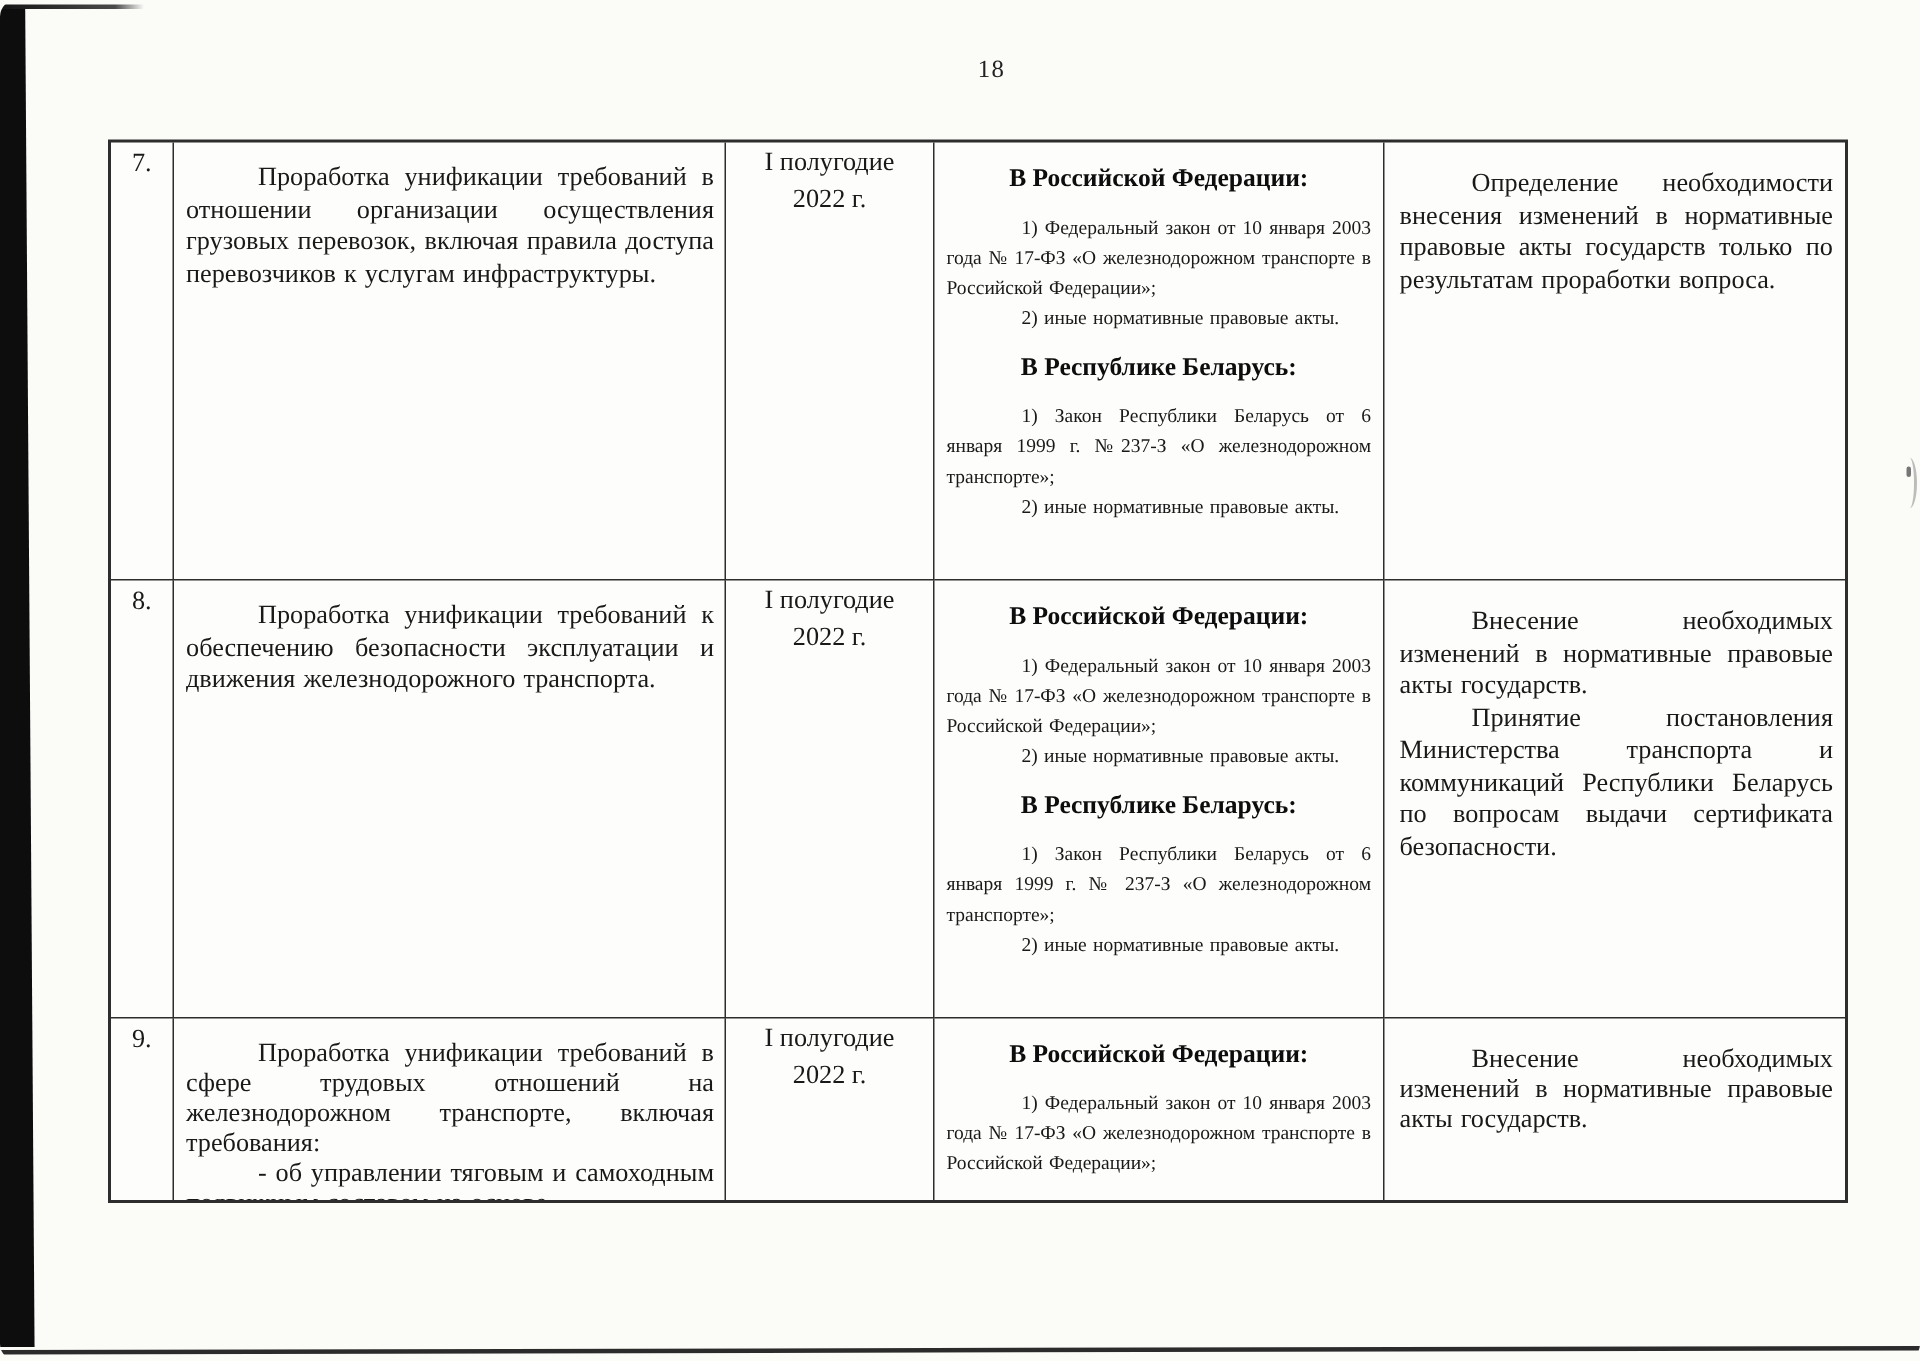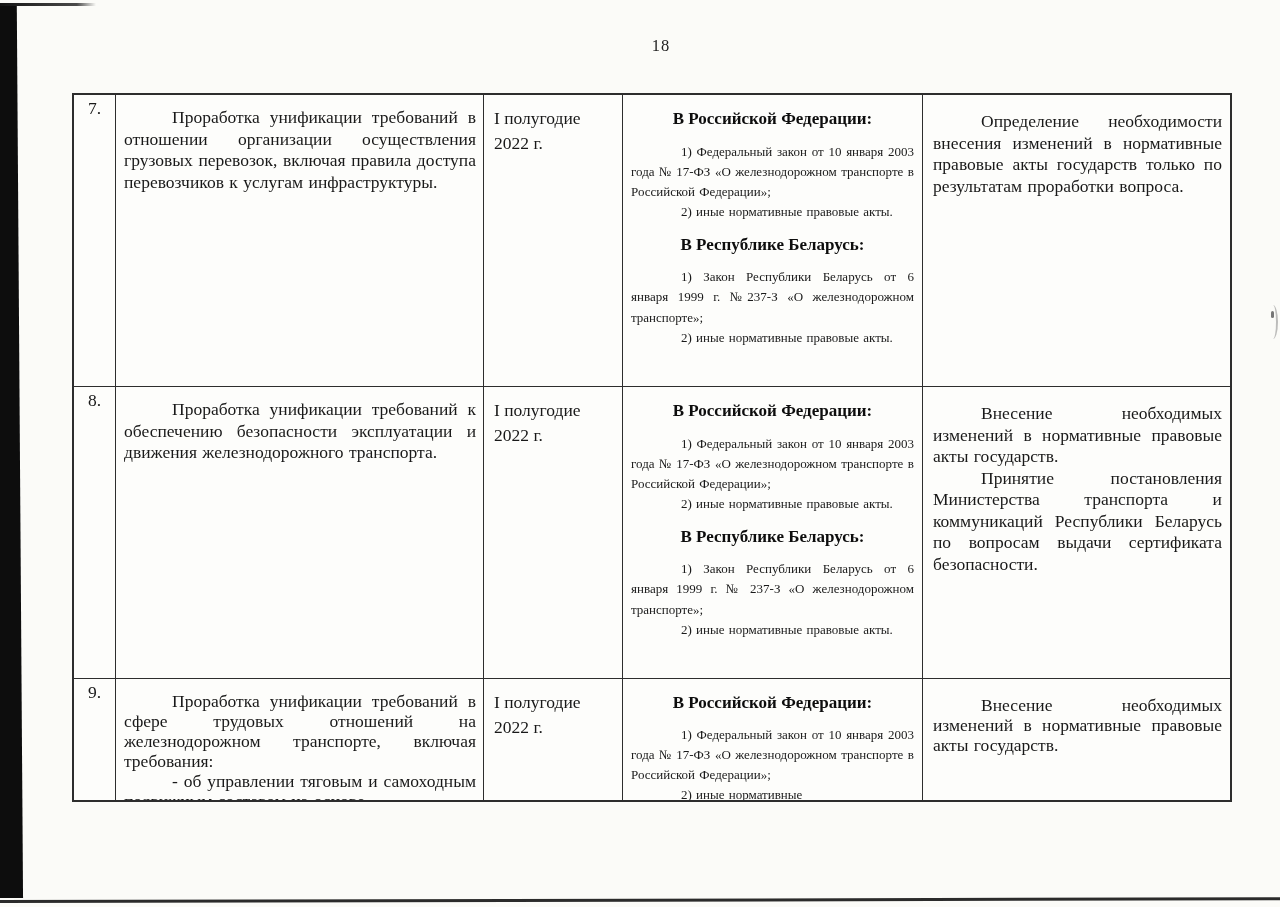--- a/index.html
+++ b/index.html
@@ -9,21 +9,21 @@
   }
   html, body { margin: 0; padding: 0; }
   body {
     width: 1280px; height: 907px;
     background: var(--paper);
     font-family: "Liberation Serif", serif;
     color: var(--ink);
     position: relative;
     overflow: hidden;
   }
-  .page { position: absolute; inset: 0; overflow: hidden; }
+  .page { position: absolute; inset: 0; overflow: hidden; border-radius: 11px; }
 
   
   .scan-bar {
     position: absolute; top: 6px; left: 0; width: 24px; height: 892px;
     background: #0d0d0d;
     clip-path: polygon(0 0, 70% 0, 96% 100%, 0 100%);
   }
   .scan-top-line {
     position: absolute; top: 3px; left: 0; width: 96px; height: 3px;
     background: linear-gradient(to right, #141414, #4a4a4a 80%, rgba(0,0,0,0));
@@ -58,21 +58,21 @@
   .cell {
     box-sizing: border-box; overflow: hidden;
     border-right: 1px solid var(--line);
     border-bottom: 1px solid var(--line);
   }
   .last-col { border-right: none; }
   .r3 { border-bottom: none; }
 
   .c-num { text-align: center; padding-top: 3px; font-size: 17.5px; }
   .c-task { padding: 12px 7px 0 8px; }
-  .c-period { text-align: left; padding: 11px 10px 0; font-size: 17.5px; line-height: 25px; }
+  .c-period { text-align: center; padding: 0 10px 0; font-size: 17.5px; line-height: 25px; }
   .c-legal { padding: 2px 8px 0; }
   .c-result { padding: 16px 8px 0 10px; }
 
   .p {
     margin: 0; text-align: justify; text-indent: 48px;
     font-size: 17.5px; line-height: 21.5px; word-spacing: 1px;
   }
   .c-legal .p { font-size: 13px; line-height: 20.3px; text-indent: 50px; }
   .hdr {
     margin: 12px; text-align: center; font-weight: bold;
@@ -133,20 +133,19 @@
 
     <div class="cell c-num r3">9.</div>
     <div class="cell c-task r3">
       <p class="p">Проработка унификации требований в сфере трудовых отношений на железнодорожном транспорте, включая требования:</p>
       <p class="p">- об управлении тяговым и самоходным подвижным составом на основе</p>
     </div>
     <div class="cell c-period r3">I полугодие 2022 г.</div>
     <div class="cell c-legal r3">
       <p class="hdr">В Российской Федерации:</p>
       <p class="p">1) Федеральный закон от 10 января 2003 года № 17-ФЗ «О железнодорожном транспорте в Российской Федерации»;</p>
-      <p class="p">2) иные нормативные</p>
     </div>
     <div class="cell c-result r3 last-col">
       <p class="p">Внесение необходимых изменений в нормативные правовые акты государств.</p>
     </div>
 
   </div>
 </div>
 
 </body></html>

